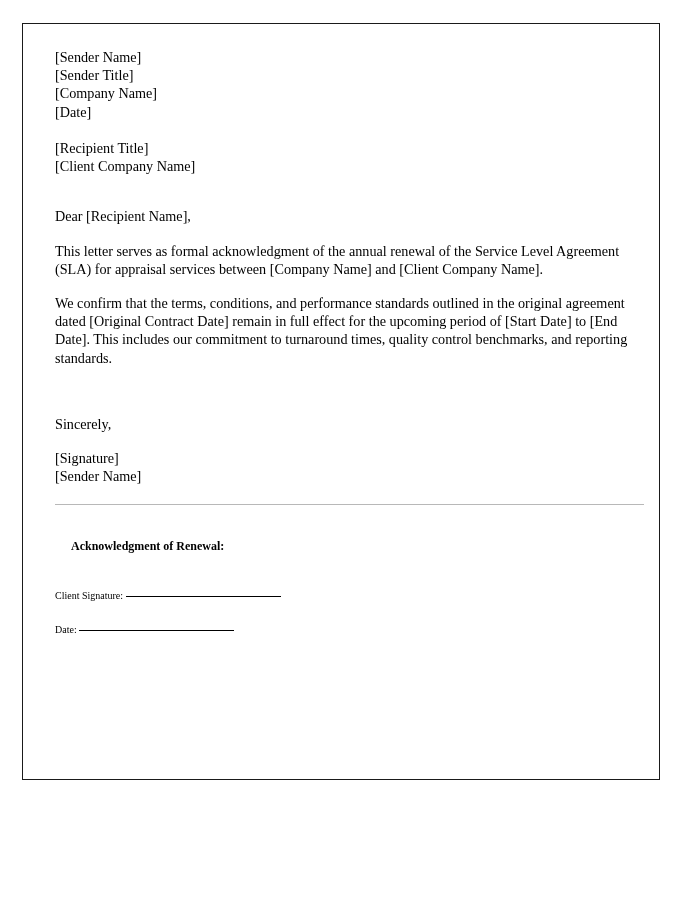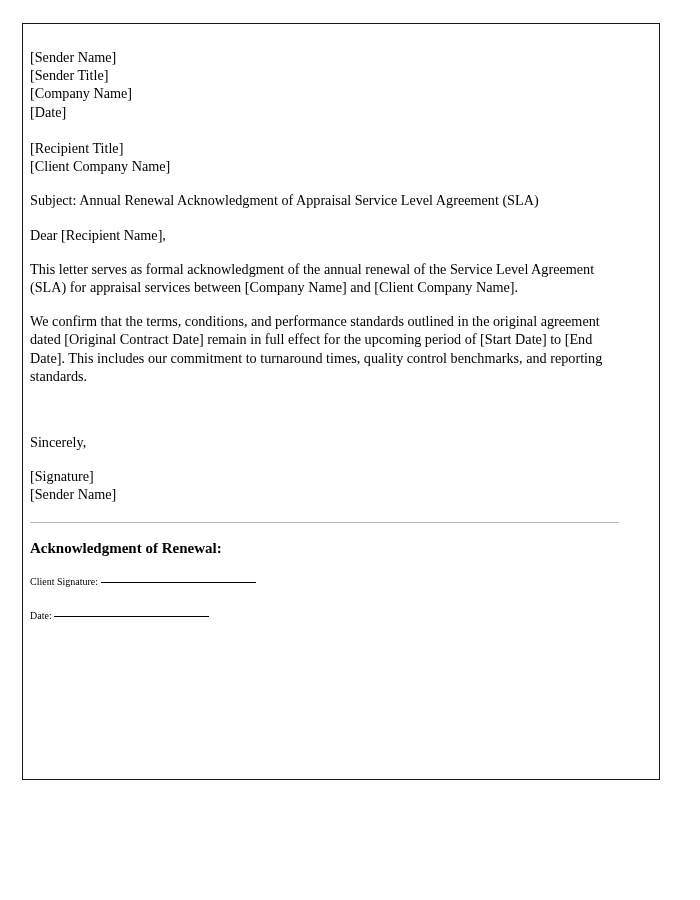--- a/index.html
+++ b/index.html
@@ -23,21 +23,21 @@
     width: 638px;
     height: 757px;
     border: 1px solid #1a1a1a;
     box-sizing: border-box;
     background: #ffffff;
     overflow: hidden;
   }
 
   #letter-body {
     position: absolute;
-    left: 7px;
+    left: 32px;
     top: 24px;
     width: 589px;
   }
 
   .line-block {
     font-size: 14.2px;
     line-height: 18.2px;
   }
 
   .para {
@@ -57,24 +57,24 @@
 
   .divider {
     height: 1px;
     background: #b8b8b8;
     width: 589px;
     margin: 0;
     border: 0;
   }
 
   .ack-heading {
-    font-size: 15px;
+    font-size: 12px;
     line-height: 18.2px;
     font-weight: bold;
-    margin: 0;
+    margin: 16px;
   }
 
   .sig-row {
     font-size: 10px;
     line-height: 18.2px;
     margin: 0;
     white-space: pre;
   }
 
   .rule-inline {
@@ -101,21 +101,20 @@
 
     <div class="gap-line"></div>
 
     <div class="line-block">
       <div>[Recipient Title]</div>
       <div>[Client Company Name]</div>
     </div>
 
     <div class="gap-para"></div>
 
-    <p class="para">Subject: Annual Renewal Acknowledgment of Appraisal Service Level Agreement (SLA)</p>
 
     <div class="gap-para"></div>
 
     <p class="para">Dear [Recipient Name],</p>
 
     <div class="gap-para"></div>
 
     <p class="para">This letter serves as formal acknowledgment of the annual renewal of the Service Level Agreement (SLA) for appraisal services between [Company Name] and [Client Company Name].</p>
 
     <div class="gap-para"></div>

